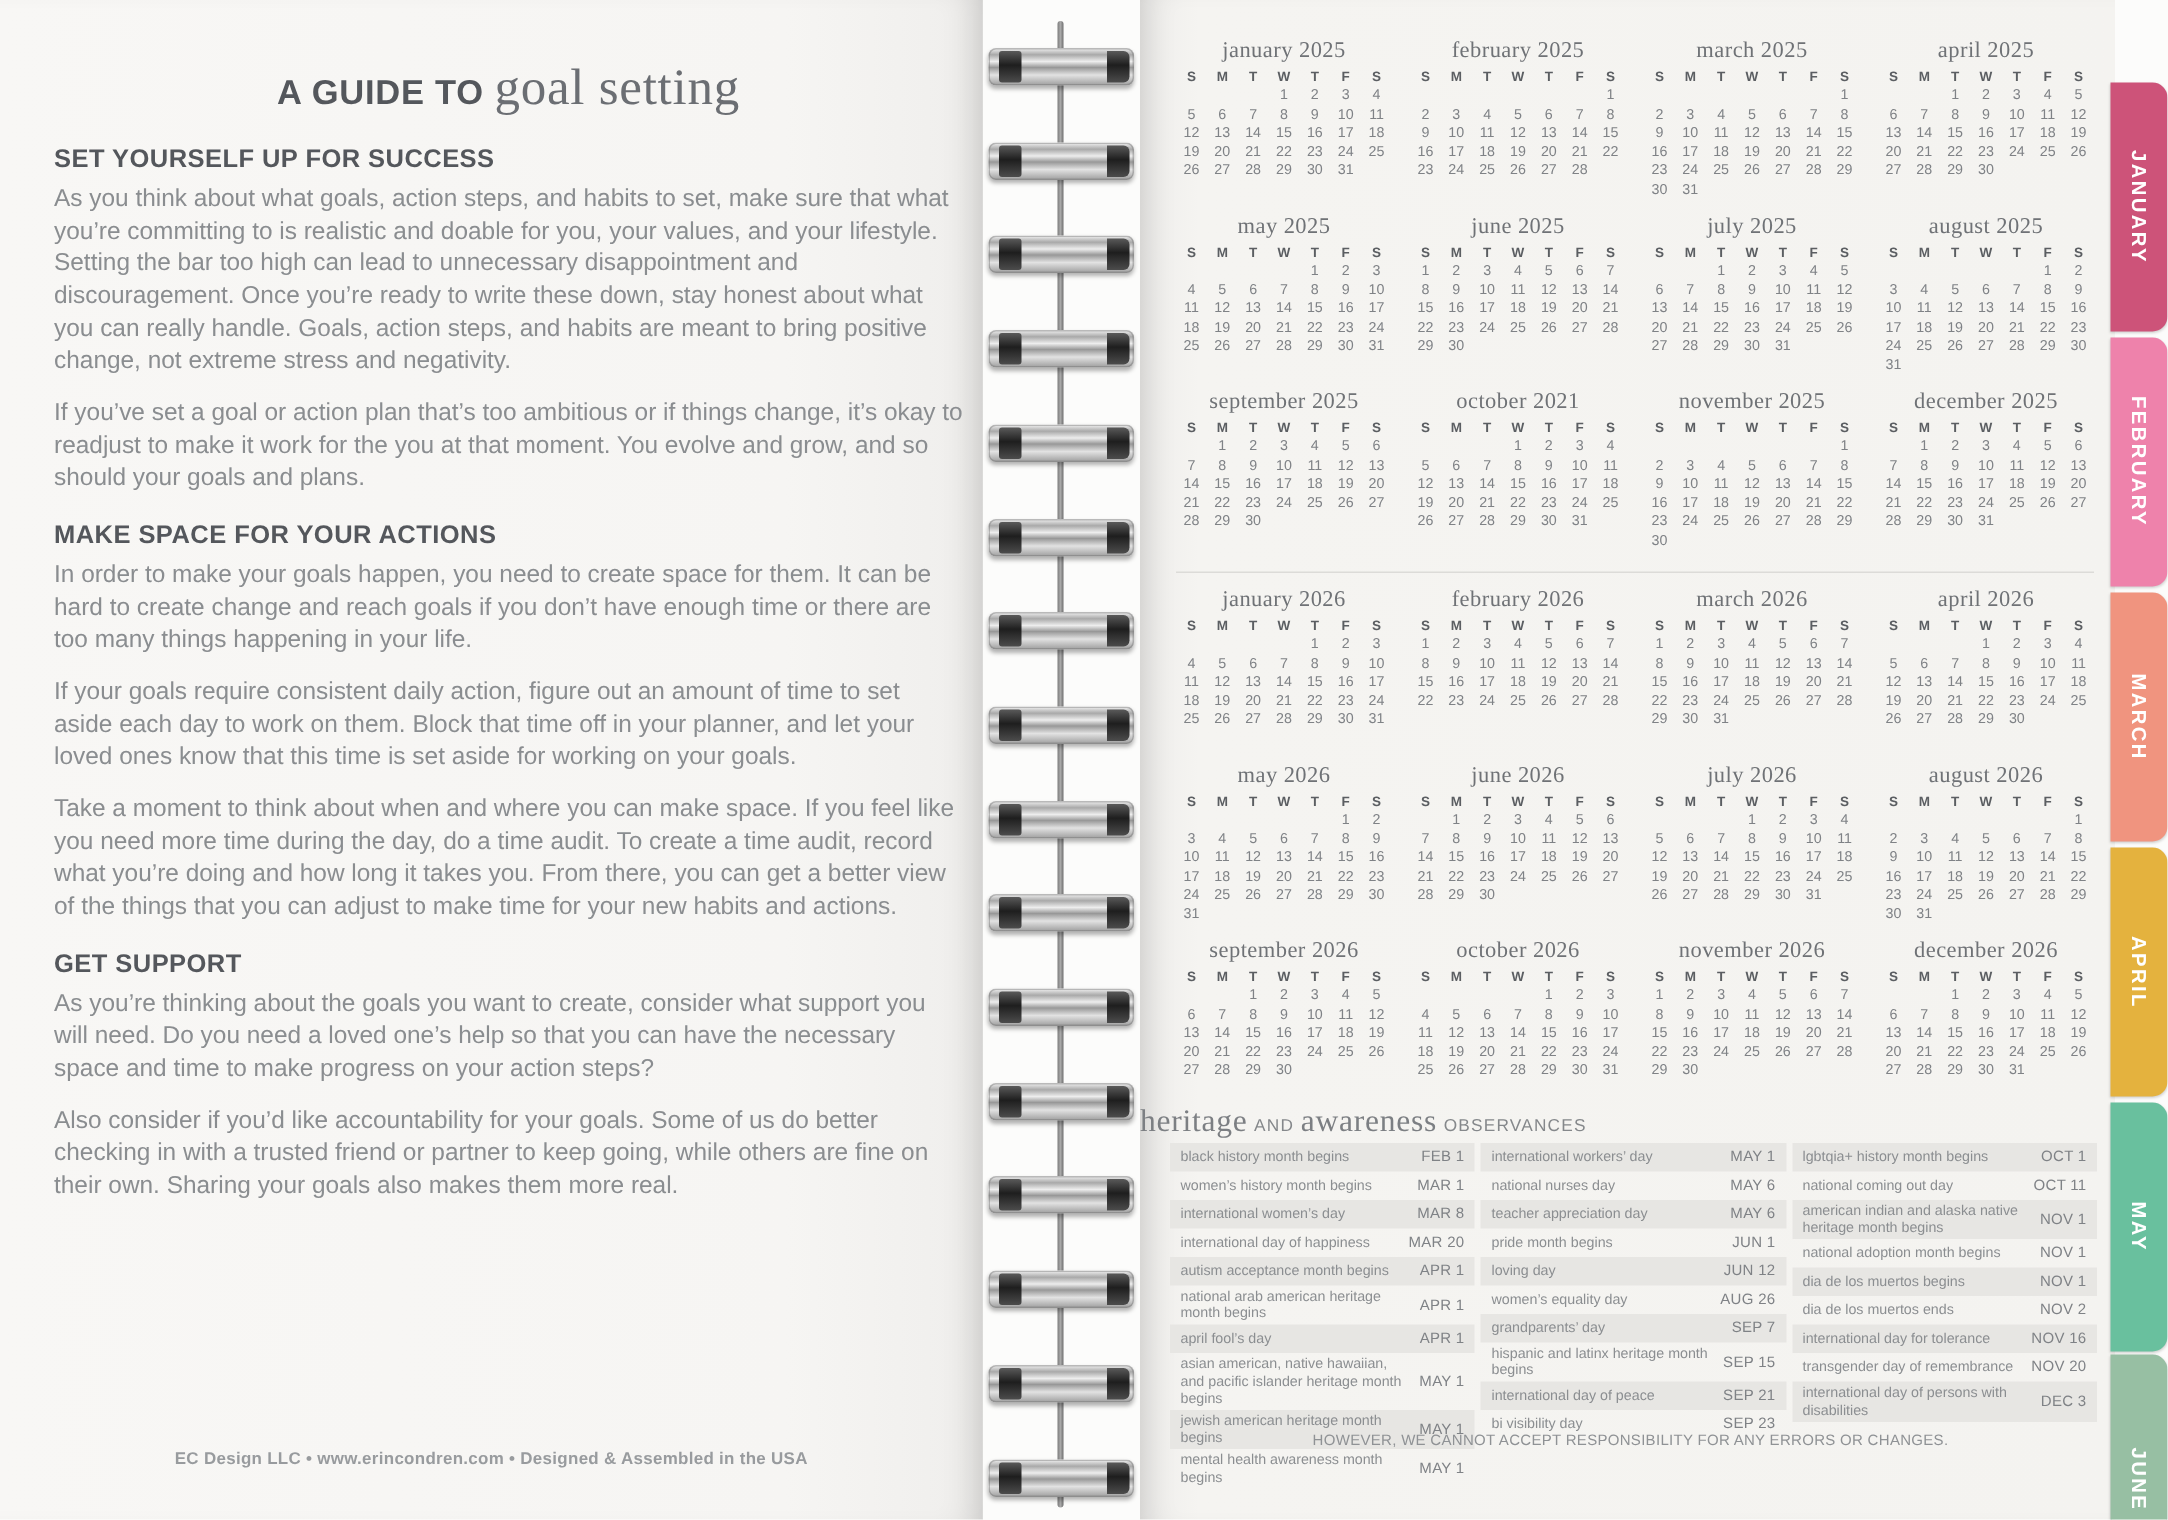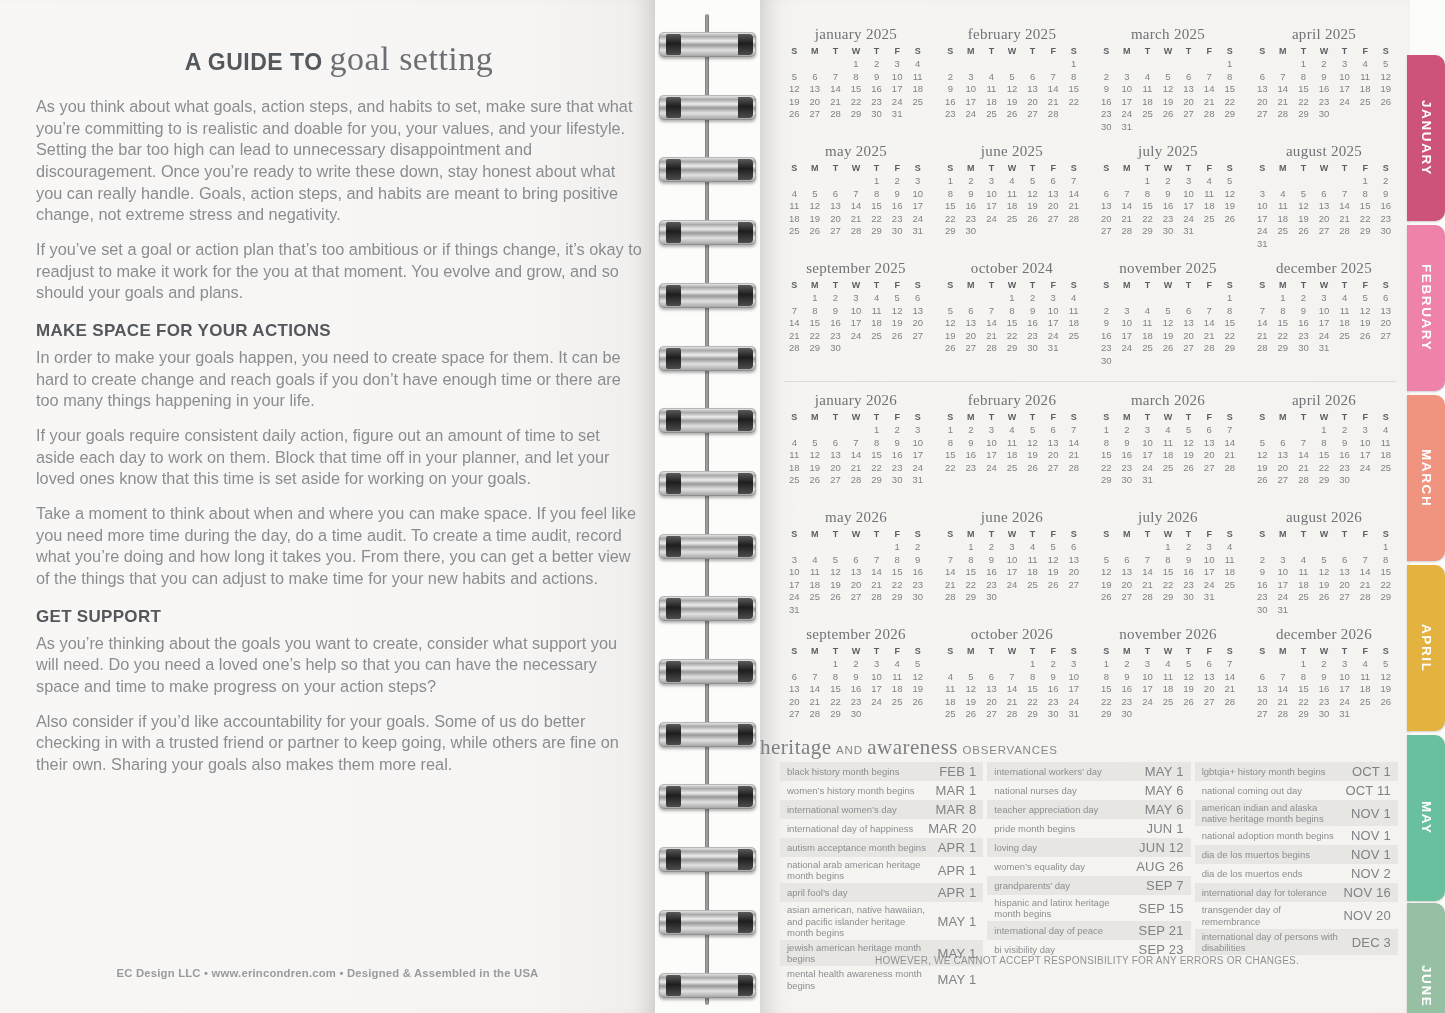--- a/index.html
+++ b/index.html
@@ -48,21 +48,21 @@
   .month-grid .day{font-size:9.5px;color:#7f8286;text-align:center;height:12.6px;line-height:12.6px;}
 
   .obs-heading{position:absolute;top:735px;left:0;width:100%;text-align:left;color:#7c7f83;}
   .obs-heading .serif{font-family:"Liberation Serif",serif;font-size:21px;letter-spacing:.5px;}
   .obs-heading .small{font-size:11.5px;letter-spacing:.8px;color:#85888b;}
   .obs-columns{position:absolute;top:762px;left:20px;right:12px;display:grid;
                grid-template-columns:1fr 1fr 1fr;column-gap:4px;align-items:start;}
   .obs-row{display:flex;align-items:center;padding:2px 7px;min-height:15px;}
   .obs-row.shaded{background:#e7e6e3;}
   .obs-label{flex:1;font-size:9.5px;line-height:1.18;color:#8b8e91;}
-  .obs-date{font-size:13px;color:#7f8286;margin-left:8px;white-space:nowrap;letter-spacing:.2px;}
+  .obs-date{font-size:10px;color:#7f8286;margin-left:8px;white-space:nowrap;letter-spacing:.2px;}
   .right-footer{position:absolute;top:953px;left:28px;right:24px;text-align:center;
                 font-size:10px;line-height:1.5;color:#8f9295;letter-spacing:.2px;}
 
   
   .tabs{position:absolute;right:0;top:0;bottom:0;width:38px;}
   .tab{position:absolute;left:0;width:38px;height:166px;border-radius:0 10px 10px 0;
        display:flex;align-items:center;justify-content:center;box-shadow:0 1px 2px rgba(0,0,0,.18);}
   .tab-label{writing-mode:vertical-rl;text-orientation:mixed;color:#fff;font-size:13.5px;
              font-weight:bold;letter-spacing:1.6px;}
 </style>
@@ -70,20 +70,21 @@
 <body>
 
 <div class="spread">
 
   <div class="page page-left">
     <div class="guide">
       <div class="guide-title">
         <span class="sans">A GUIDE TO</span><span class="serif">goal setting</span>
       </div>
       <div id="guide-sections">
+          <div class="guide-heading">SET YOURSELF UP FOR SUCCESS</div>
           <p class="guide-para">As you think about what goals, action steps, and habits to set, make sure that what you’re committing to is realistic and doable for you, your values, and your lifestyle. Setting the bar too high can lead to unnecessary disappointment and discouragement. Once you’re ready to write these down, stay honest about what you can really handle. Goals, action steps, and habits are meant to bring positive change, not extreme stress and negativity.</p>
           <p class="guide-para">If you’ve set a goal or action plan that’s too ambitious or if things change, it’s okay to readjust to make it work for the you at that moment. You evolve and grow, and so should your goals and plans.</p>
           <div class="guide-heading">MAKE SPACE FOR YOUR ACTIONS</div>
           <p class="guide-para">In order to make your goals happen, you need to create space for them. It can be hard to create change and reach goals if you don’t have enough time or there are too many things happening in your life.</p>
           <p class="guide-para">If your goals require consistent daily action, figure out an amount of time to set aside each day to work on them. Block that time off in your planner, and let your loved ones know that this time is set aside for working on your goals.</p>
           <p class="guide-para">Take a moment to think about when and where you can make space. If you feel like you need more time during the day, do a time audit. To create a time audit, record what you’re doing and how long it takes you. From there, you can get a better view of the things that you can adjust to make time for your new habits and actions.</p>
           <div class="guide-heading">GET SUPPORT</div>
           <p class="guide-para">As you’re thinking about the goals you want to create, consider what support you will need. Do you need a loved one’s help so that you can have the necessary space and time to make progress on your action steps?</p>
           <p class="guide-para">Also consider if you’d like accountability for your goals. Some of us do better checking in with a trusted friend or partner to keep going, while others are fine on their own. Sharing your goals also makes them more real.</p>
         </div>
@@ -519,21 +520,21 @@
             <div class="day">24</div>
             <div class="day">25</div>
             <div class="day">26</div>
             <div class="day">27</div>
             <div class="day">28</div>
             <div class="day">29</div>
             <div class="day">30</div>
           </div>
         </div>
         <div class="month">
-          <div class="month-title">october 2024</div>
+          <div class="month-title">october 2021</div>
           <div class="month-grid">
             <div class="dow">S</div>
             <div class="dow">M</div>
             <div class="dow">T</div>
             <div class="dow">W</div>
             <div class="dow">T</div>
             <div class="dow">F</div>
             <div class="dow">S</div>
             <div class="day"></div>
             <div class="day"></div>

